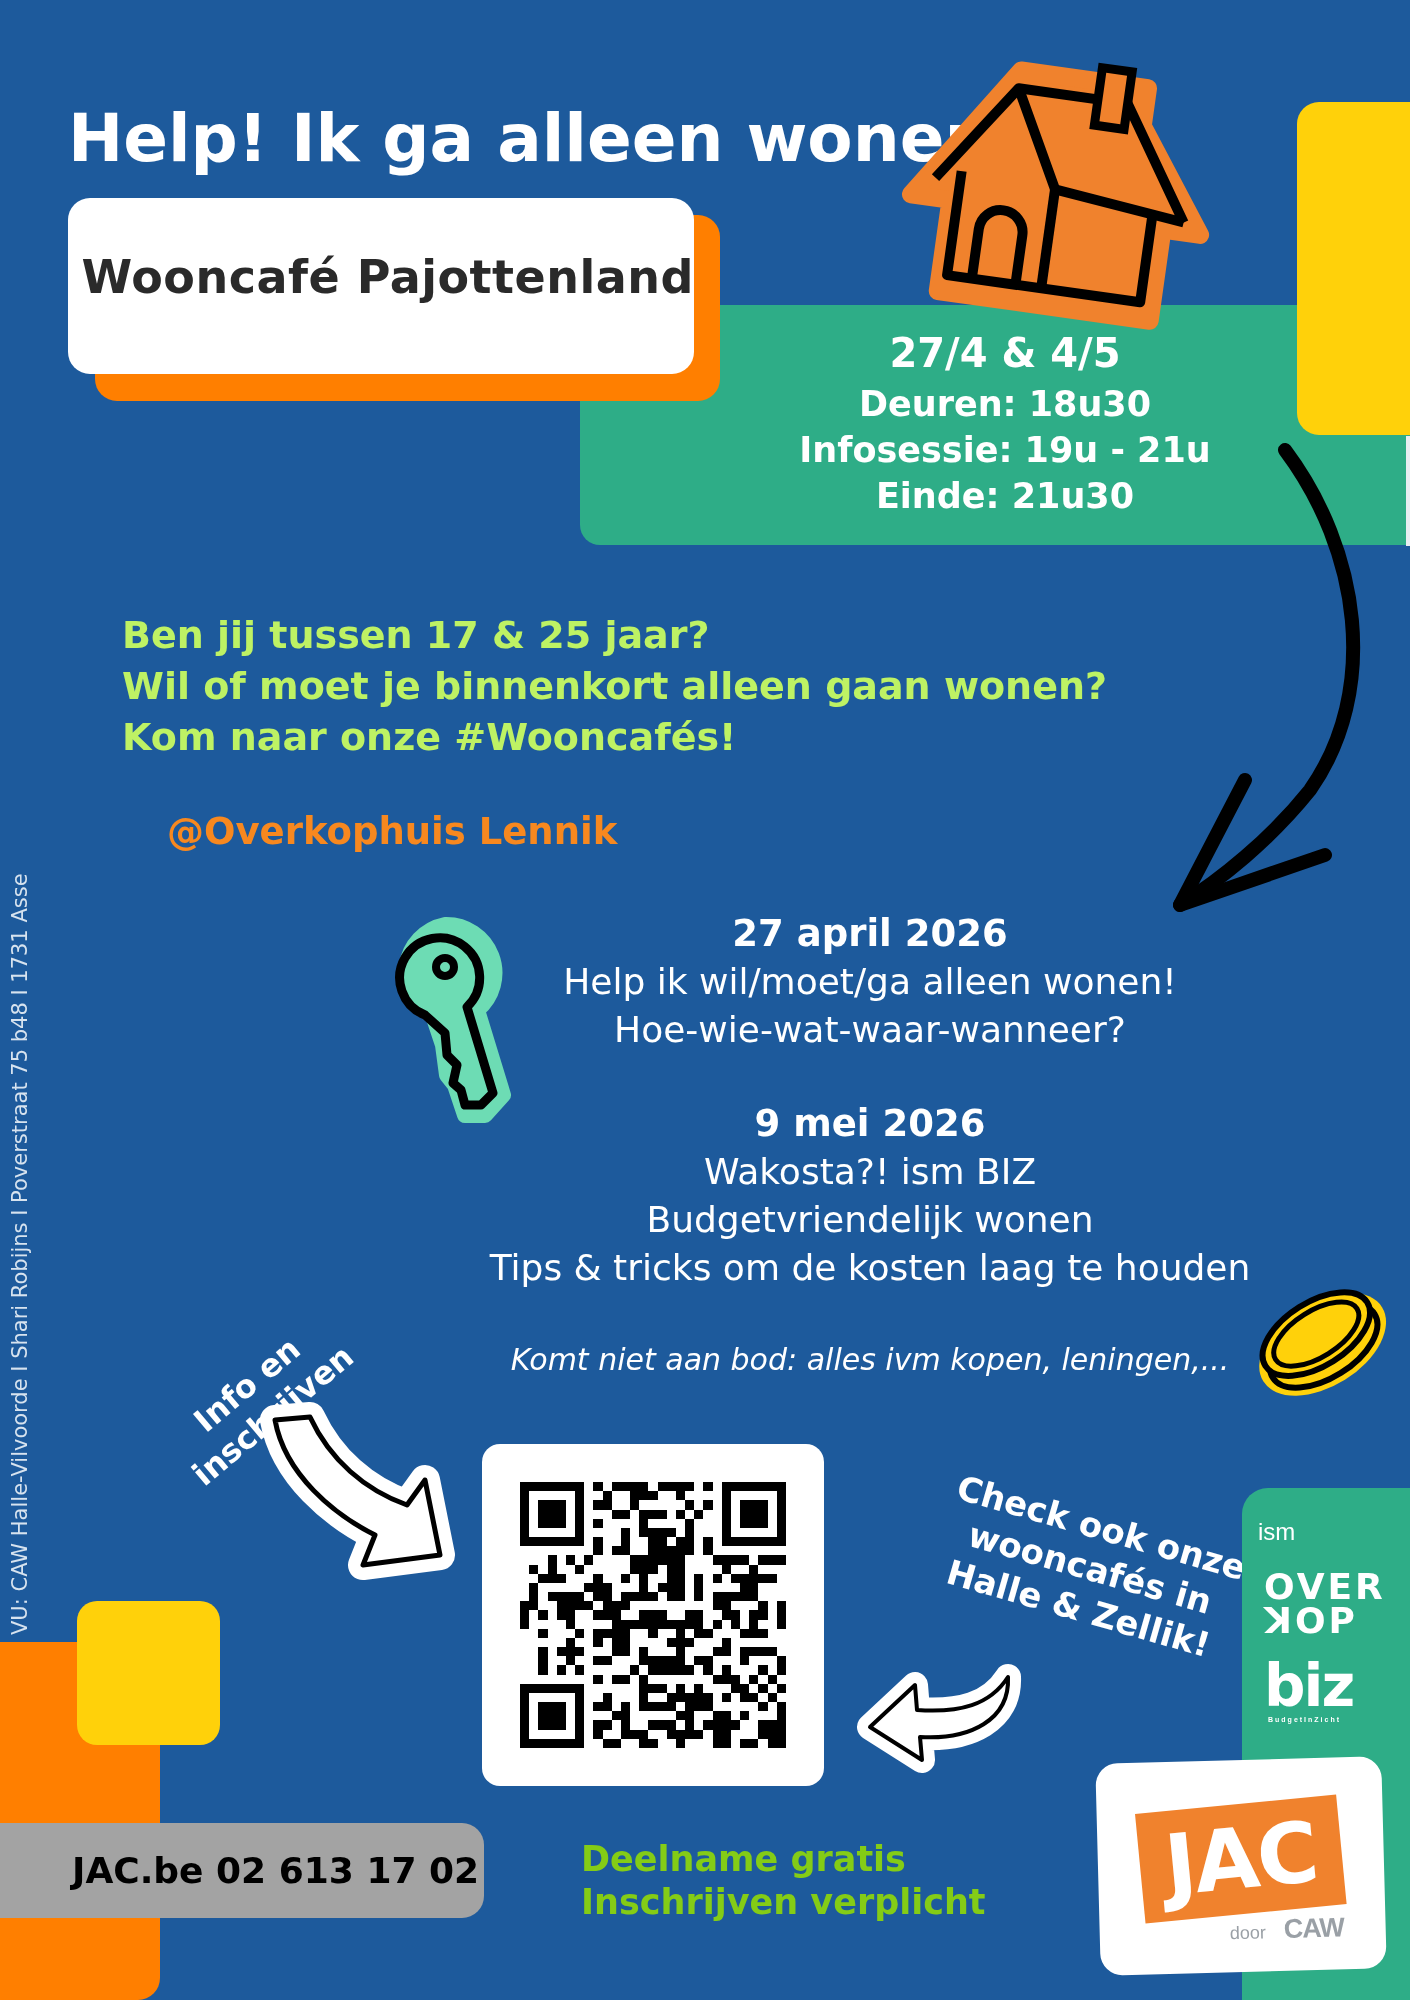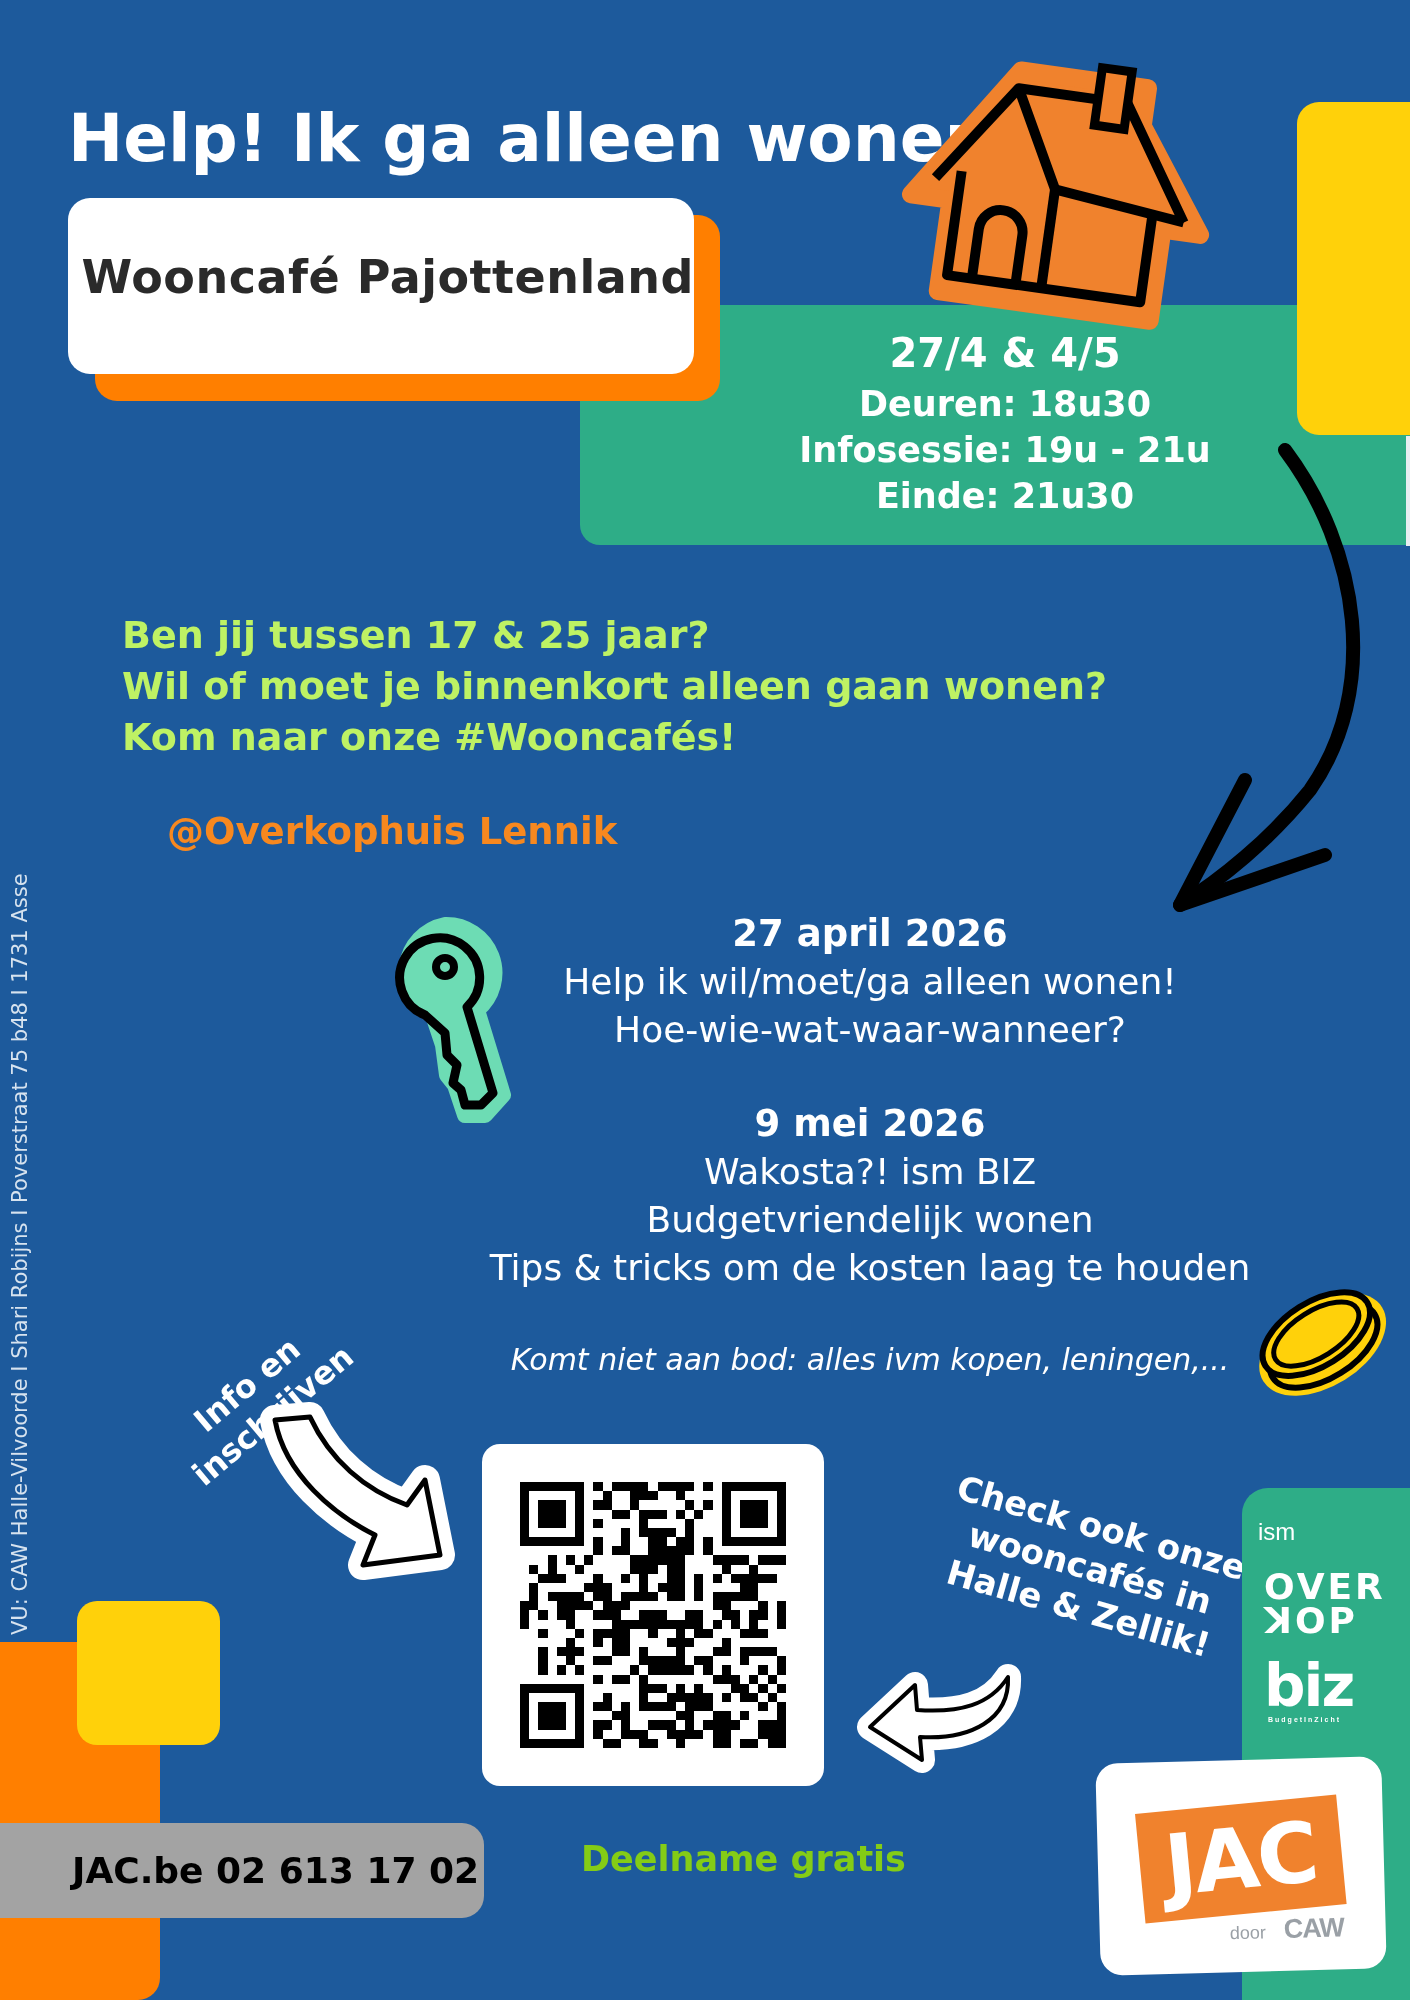--- a/index.html
+++ b/index.html
@@ -1015,14 +1015,15 @@
   </div>
 
   <div class="abs orange-bl"></div>
   <div class="abs yellow-bl"></div>
   <div class="abs contact">
     <span>JAC.be  02 613 17 02</span>
   </div>
 
   <div class="abs free">
     <div>Deelname gratis</div>
+    <div>Inschrijven verplicht</div>
   </div>
 </div>
 
 </body></html>

